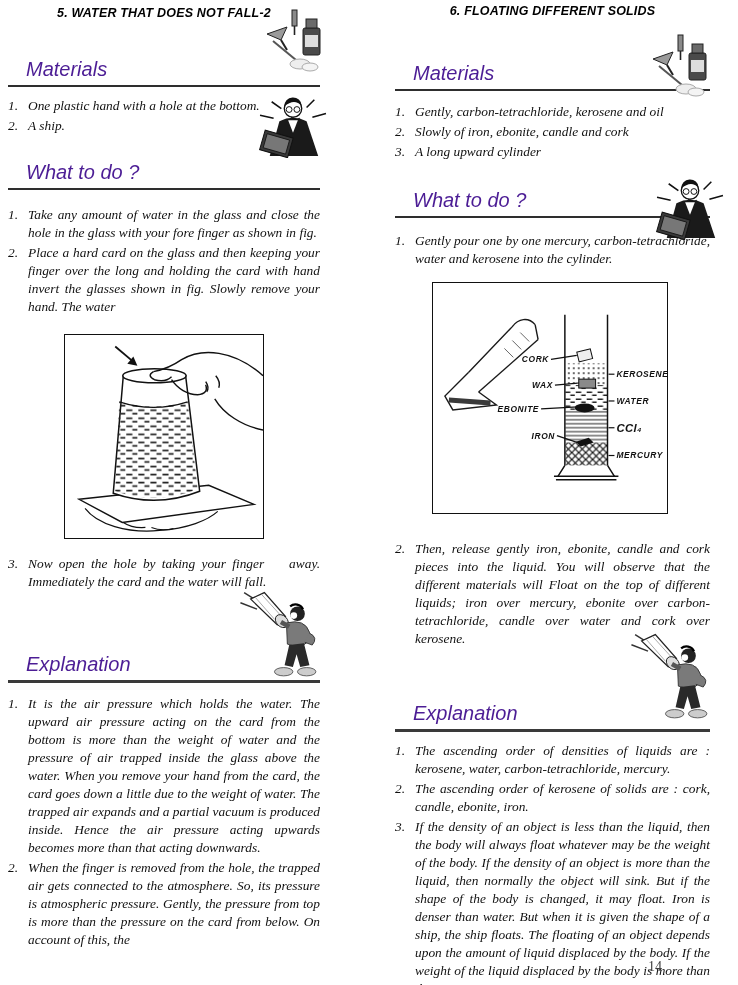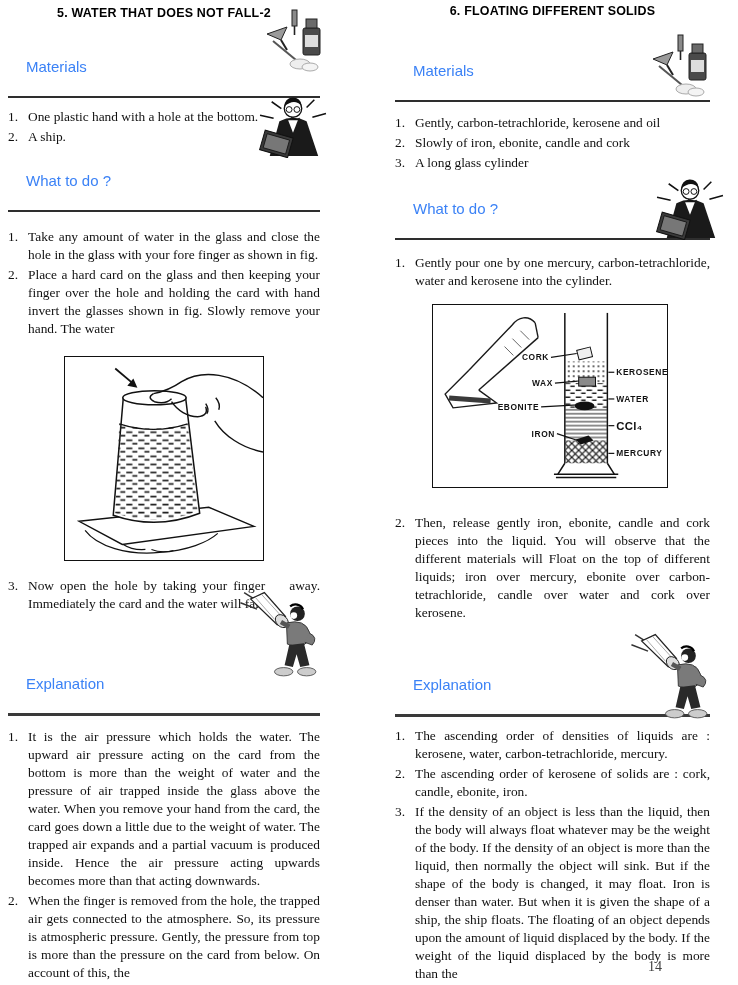--- a/index.html
+++ b/index.html
@@ -1,25 +1,25 @@
 <!DOCTYPE html>
 <html><head>
 <meta charset="utf-8">
 <style>
   html,body{margin:0;padding:0;background:#ffffff;}
   .page{position:relative;width:738px;height:985px;background:#fff;overflow:hidden;
         border-right:1px solid #d8d8d8;border-bottom:2px solid #cfcfcf;
         font-family:"Liberation Serif",serif;color:#101010;}
-  .col{position:absolute;top:0;}
+  .col{position:absolute;top:0;font-style:italic;}
   .col-left{left:8px;width:312px;}
   .col-right{left:360px;width:315px;margin-left:35px;}
   .title{margin-top:5px;text-align:center;font-family:"Liberation Sans",sans-serif;
          font-weight:700;font-size:13px;letter-spacing:.2px;color:#000;transform:scale(.96,1.05);}
-  .hd{font-family:"Liberation Sans",sans-serif;font-size:15px;color:#3b82f6;
-      padding:0 0 21px 18px;border-bottom:2px solid #2e2e2e;}
+  .hd{font-family:"Liberation Sans",sans-serif;font-size:20px;color:#4c1d95;
+      padding:0 0 4px 18px;border-bottom:2px solid #2e2e2e;}
   .hd.thick{border-bottom-width:3px;border-bottom-color:#3a3a3a;}
   .blist{font-size:13.4px;line-height:18px;}
   .row{display:flex;margin-top:2px;}
   .row .num{width:20px;flex:none;}
   .row .txt{flex:1;text-align:justify;}
   .figbox{border:1.6px solid #111;background:#fff;box-sizing:border-box;}
   .figbox svg{display:block;width:100%;height:100%;}
   .icon{position:absolute;}
   .fig-label{font-family:"Liberation Sans",sans-serif;font-weight:700;fill:#111;
              font-size:8.5px;letter-spacing:.6px;}
@@ -80,21 +80,21 @@
 
     <div class="hd" style="margin-top:26px">What to do ?</div>
 
     <div class="blist" style="margin-top:16px">
       <div class="row">
         <span class="num">1.</span>
         <div class="txt">Take any amount of water in the glass and close the hole in the glass with your fore finger as shown in fig.</div>
       </div>
       <div class="row">
         <span class="num">2.</span>
-        <div class="txt">Place a hard card on the glass and then keeping your finger over the hole and holding the card with hand invert the glasses shown in fig. Slowly remove your hand. The water</div>
+        <div class="txt">Place a hard card on the glass and then keeping your finger over the long and holding the card with hand invert the glasses shown in fig. Slowly remove your hand. The water</div>
       </div>
     </div>
 
     <div class="figbox" style="width:200px;height:205px;margin:18px auto 0">
       <svg viewBox="0 0 197 201">
         <defs>
           <pattern id="waterdash" width="12" height="8" patternUnits="userSpaceOnUse">
             <rect x="1" y="1.5" width="6" height="1.7" fill="#222"></rect>
             <rect x="7" y="5" width="5" height="1.7" fill="#222"></rect>
           </pattern>
@@ -190,21 +190,21 @@
       <div class="row">
         <span class="num">1.</span>
         <div class="txt">Gently, carbon-tetrachloride, kerosene and oil</div>
       </div>
       <div class="row">
         <span class="num">2.</span>
         <div class="txt">Slowly of iron, ebonite, candle and cork</div>
       </div>
       <div class="row">
         <span class="num">3.</span>
-        <div class="txt">A long glass cylinder</div>
+        <div class="txt">A long upward cylinder</div>
       </div>
     </div>
 
     <svg class="icon" style="left:258px;top:176px" width="74" height="64" viewBox="0 0 76 66">
       <path d="M16,8 L26,15 M4,22 L18,25 M60,6 L52,14 M72,20 L58,24" stroke="#111" stroke-width="1.6" fill="none"></path>
       <circle cx="38" cy="15" r="9" fill="#fff" stroke="#111" stroke-width="1.4"></circle>
       <path d="M29,13 a9,9 0 0 1 18,-1 q-8,-8 -18,1" fill="#111"></path>
       <circle cx="34" cy="16" r="3" fill="none" stroke="#111"></circle>
       <circle cx="42" cy="16" r="3" fill="none" stroke="#111"></circle>
       <path d="M14,64 L24,28 Q38,21 52,28 L64,64 Z" fill="#1a1a1a"></path>
@@ -218,21 +218,21 @@
 
     <div class="hd" style="margin-top:28px">What to do ?</div>
 
     <div class="blist" style="margin-top:14px">
       <div class="row">
         <span class="num">1.</span>
         <div class="txt">Gently pour one by one mercury, carbon-tetrachloride, water and kerosene into the cylinder.</div>
       </div>
     </div>
 
-    <div class="figbox" style="width:236px;height:184px;margin:14px 0 0 37px">
+    <div class="figbox" style="width:236px;height:232px;margin:14px 0 0 37px">
       <svg viewBox="0 0 236 184">
         <defs>
           <pattern id="dots" width="5" height="5" patternUnits="userSpaceOnUse">
             <circle cx="2" cy="2" r=".9" fill="#222"></circle>
           </pattern>
           <pattern id="dashes" width="11" height="7" patternUnits="userSpaceOnUse">
             <rect x="1" y="1.5" width="5.5" height="1.5" fill="#222"></rect>
             <rect x="6.5" y="4.5" width="4.5" height="1.5" fill="#222"></rect>
           </pattern>
           <pattern id="hlines" width="8" height="4" patternUnits="userSpaceOnUse">

